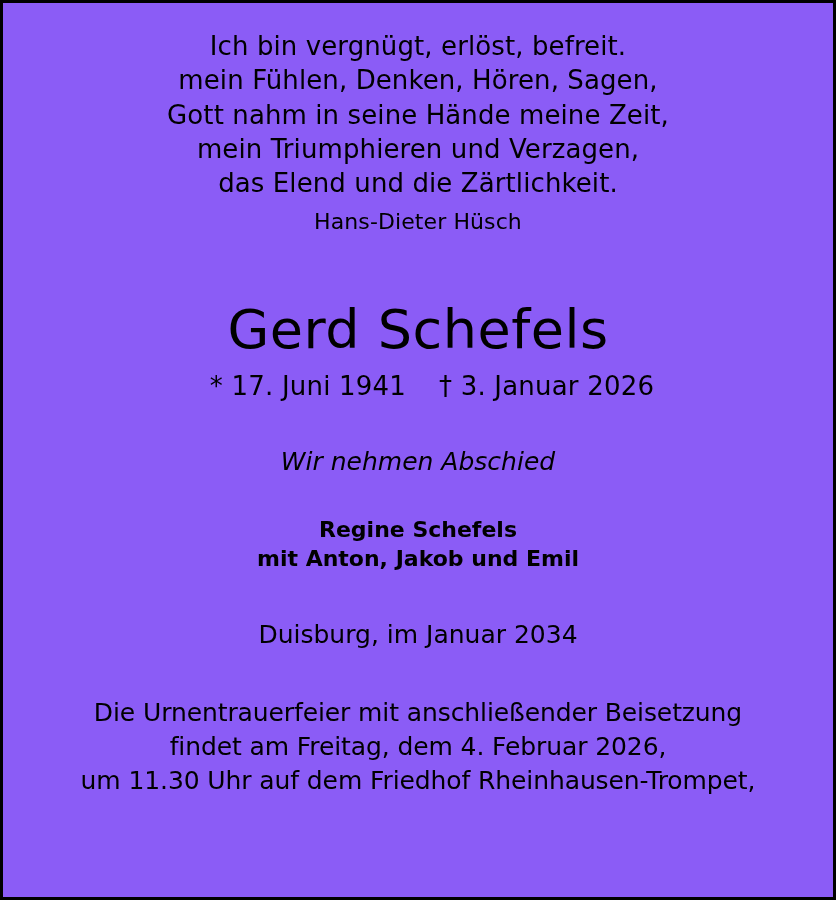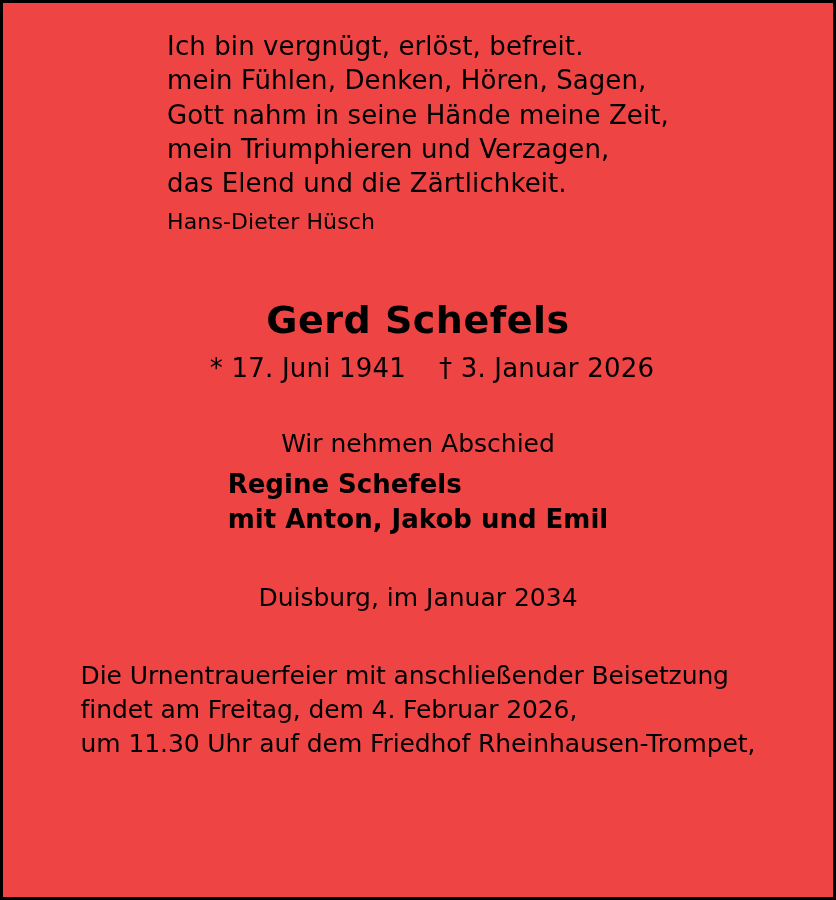--- a/index.html
+++ b/index.html
@@ -11,67 +11,68 @@
     width: 836px;
     height: 900px;
     font-family: "DejaVu Sans", sans-serif;
     color: #000000;
   }
   .obituary {
     box-sizing: border-box;
     width: 836px;
     height: 900px;
     border: 3px solid #000000;
-    background: #ef4444;
+    background: #8b5cf6;
     padding: 26px 30px 12px 30px;
     display: flex;
     flex-direction: column;
     align-items: center;
-    text-align: left;
+    text-align: center;
   }
   .poem {
     font-size: 26px;
     line-height: 1.32;
     letter-spacing: 0.1px;
   }
   .poem-line {
     white-space: nowrap;
   }
   .poem-author {
     font-size: 22px;
     margin-top: 6px;
   }
   .spacer-lg { height: 64px; }
   .spacer-md { height: 44px; }
   .name {
-    font-size: 38px;
-    font-weight: bold;
+    font-size: 54px;
+    font-weight: normal;
     letter-spacing: 0.5px;
     line-height: 1.1;
   }
   .dates {
     font-size: 26px;
     margin-top: 12px;
     letter-spacing: 0.2px;
     white-space: nowrap;
     margin-left: 28px;
   }
   .dates .gap {
     display: inline-block;
     width: 16px;
   }
   .farewell {
     font-size: 25px;
     line-height: 1.35;
+    font-style: italic;
   }
   .mourners {
-    font-size: 26px;
+    font-size: 22px;
     font-weight: bold;
     line-height: 1.35;
-    margin-top: 6px;
+    margin-top: 36px;
   }
   .mourners-line {
     white-space: nowrap;
   }
   .place-date {
     font-size: 25px;
     line-height: 1.35;
   }
   .ceremony {
     font-size: 25px;

